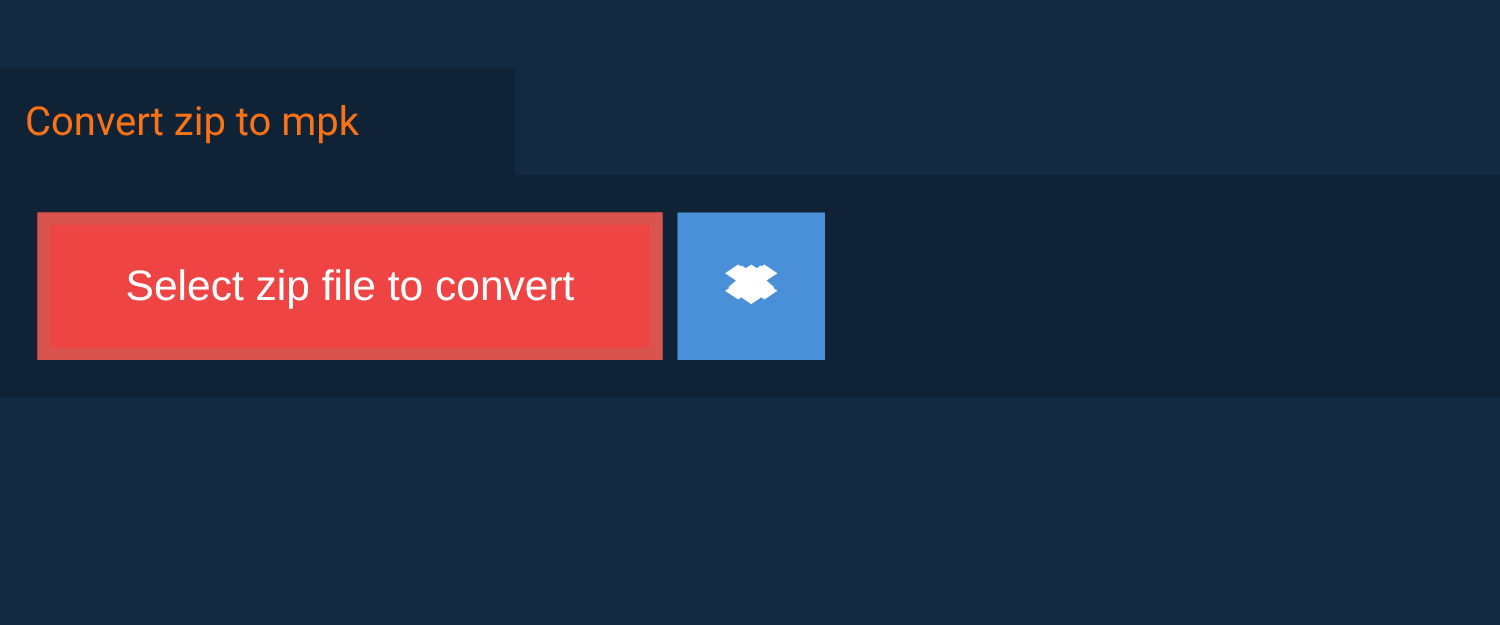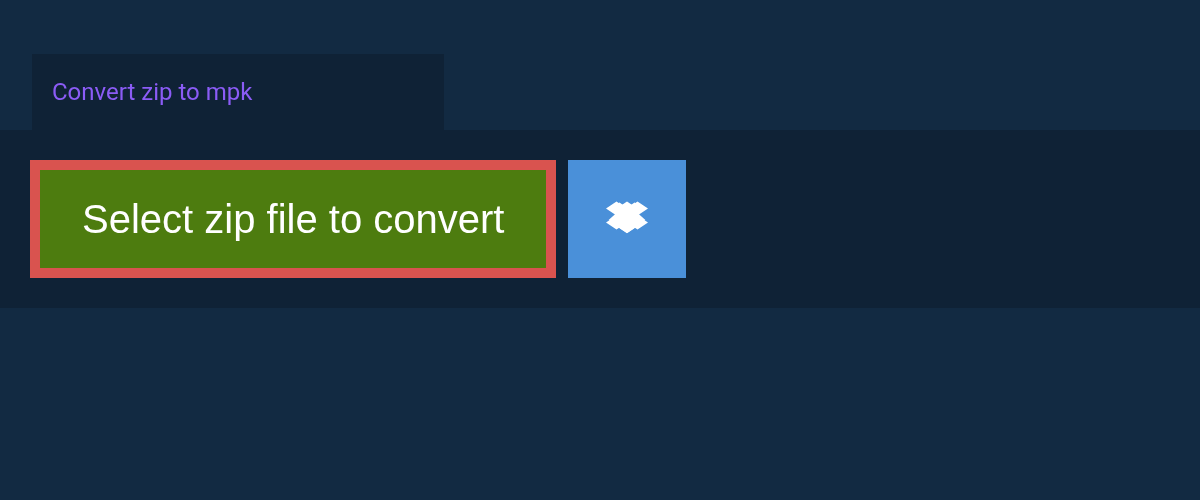--- a/index.html
+++ b/index.html
@@ -5,50 +5,49 @@
     * { margin: 0; padding: 0; box-sizing: border-box; }
     body {
       width: 1200px;
       height: 500px;
       background: #122a42;
       font-family: -apple-system, BlinkMacSystemFont, "Segoe UI", Roboto, sans-serif;
       overflow: hidden;
     }
     .header-tab {
       background: #0f2236;
-      color: #8b5cf6;
-      font-size: 24px;
+      color: #f97316;
+      font-size: 32px;
       font-weight: 400;
       padding: 24px 32px 24px 20px;
       display: inline-block;
       width: 412px;
       margin-top: 54px;
-      margin-left: 32px;
     }
     .panel {
       background: #0f2236;
       padding: 30px 30px 30px 30px;
       margin-top: 0;
       width: 100%;
     }
     .button-row {
       display: flex;
       gap: 12px;
       align-items: stretch;
     }
     .select-btn {
-      background: #4d7c0f;
+      background: #ef4444;
       color: #ffffff;
       border: 10px solid #d9534f;
-      font-size: 40px;
+      font-size: 34px;
       font-weight: 400;
       padding: 26px 42px;
       cursor: pointer;
       display: inline-flex;
-      align-items: flex-end;
+      align-items: center;
       justify-content: center;
       min-width: 500px;
       height: 118px;
     }
     .dropbox-btn {
       background: #4a90d9;
       border: none;
       cursor: pointer;
       display: inline-flex;
       align-items: center;

